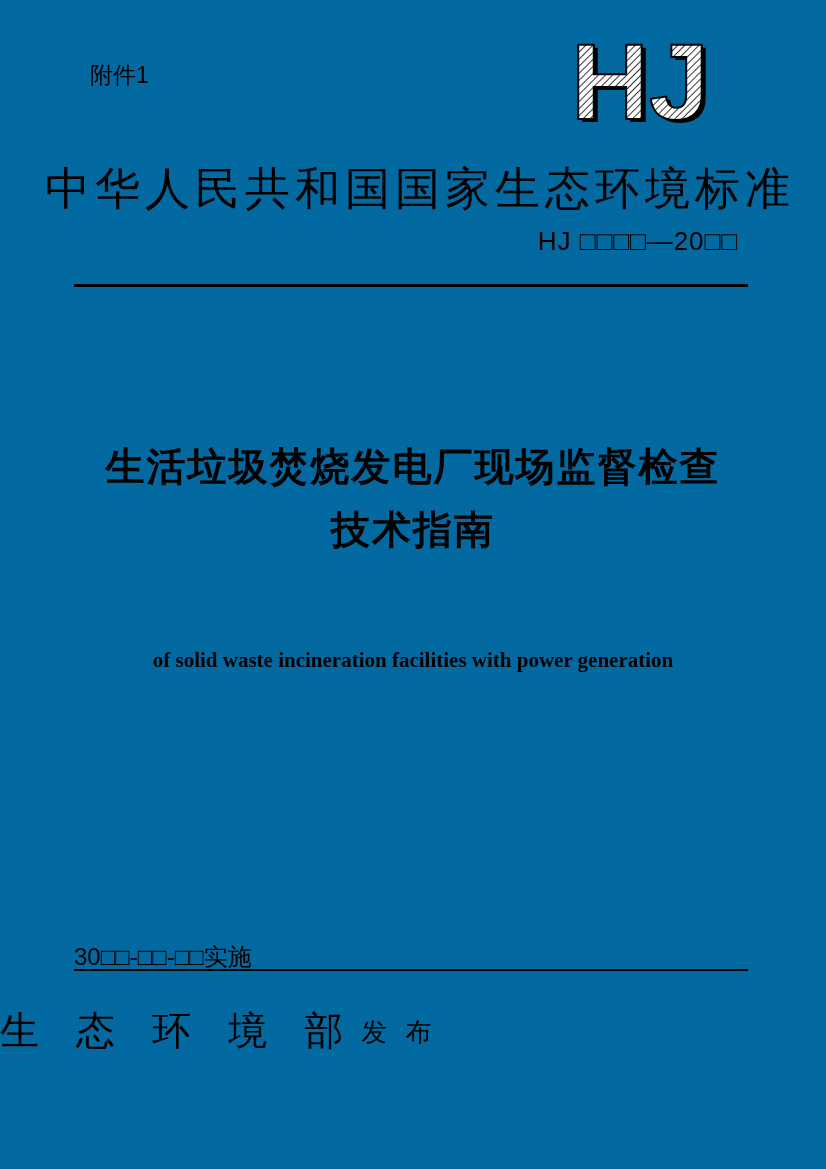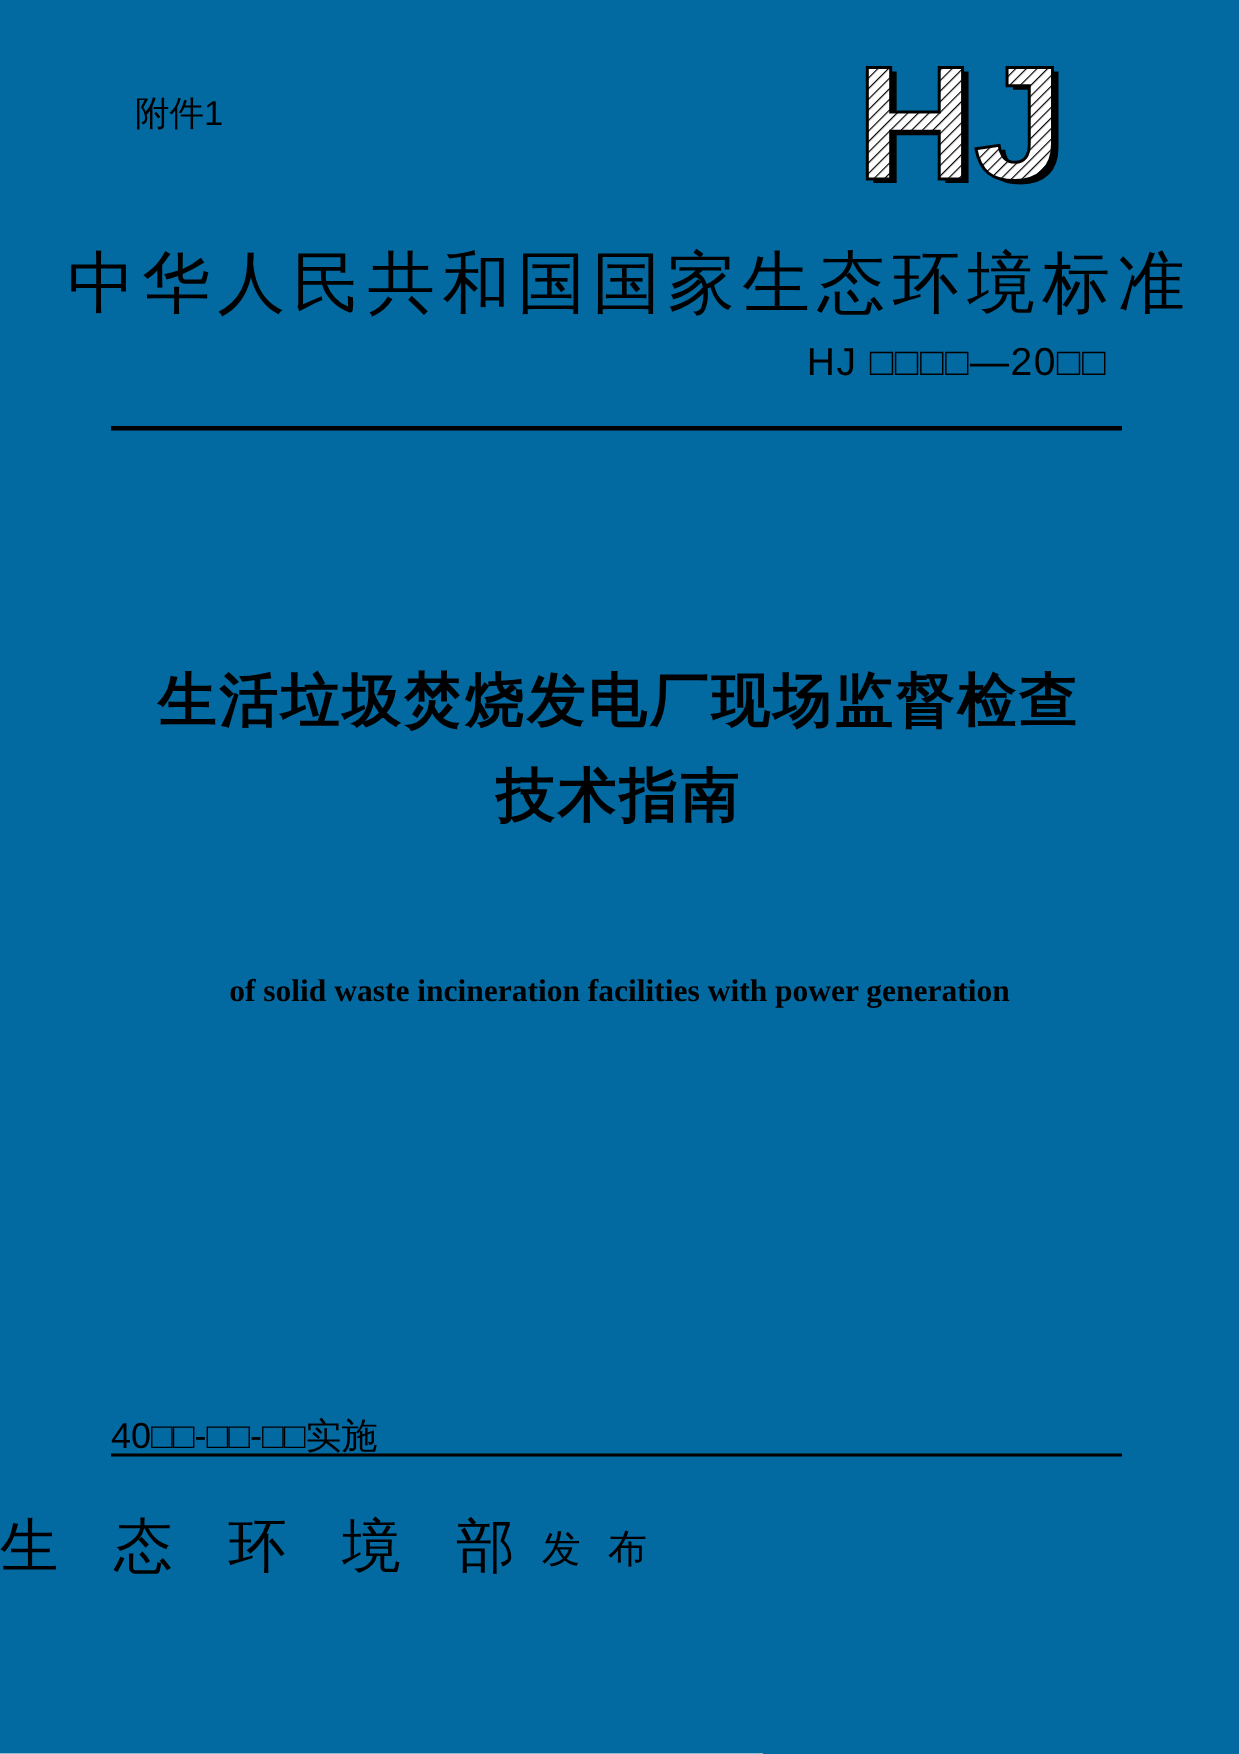--- a/index.html
+++ b/index.html
@@ -164,21 +164,21 @@
 
   <h2 class="main-title main-title-line2">技术指南</h2>
 
   <h2 class="main-title main-title-line1">生活垃圾焚烧发电厂现场监督检查</h2>
 
 
   <p class="english-title english-line2">of solid waste incineration facilities with power generation</p>
 
 
   <div class="dates-row">
-    <span>40□□-□□-□□实施</span>
+    <span>30□□-□□-□□实施</span>
   </div>
 
   <div class="rule rule-bottom"></div>
 
   <div class="issuer-row">
     <span class="issuer-name">生态环境部</span><span class="issuer-action">发布</span>
   </div>
 
 </div>
 

